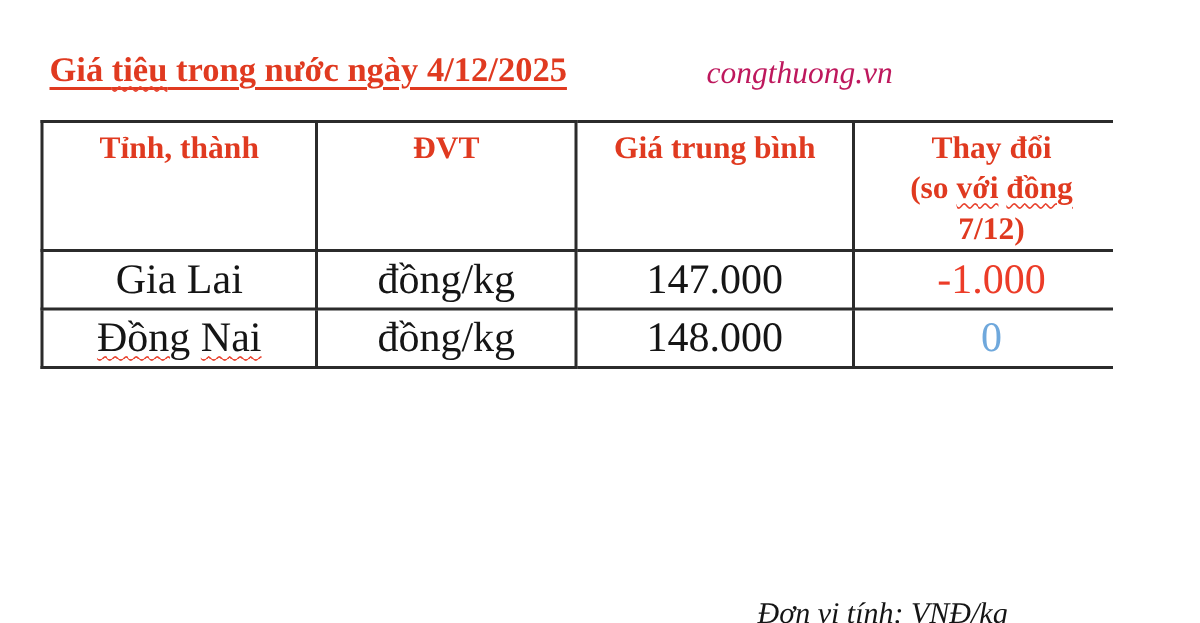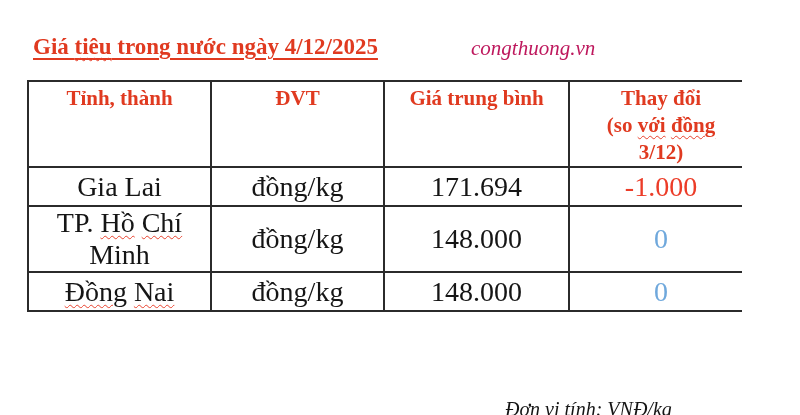--- a/index.html
+++ b/index.html
@@ -105,36 +105,30 @@
       <col style="width:184px">
     </colgroup>
     <thead>
       <tr>
         <th>Tỉnh, thành</th>
         <th>ĐVT</th>
         <th>Giá trung bình</th>
         <th>
           <div>Thay đổi</div>
           <div><span>(so </span><span class="wavy">với</span><span> </span><span class="wavy">đồng</span></div>
-          <div>3/12)</div>
+          <div>7/12)</div>
         </th>
       </tr>
     </thead>
     <tbody>
         <tr>
           <td><span>Gia Lai</span></td>
           <td>đồng/kg</td>
-          <td>171.694</td>
+          <td>147.000</td>
           <td style="color: rgb(236, 60, 40);">-1.000</td>
-        </tr>
-        <tr>
-          <td><span>TP. </span><span class="wavy">Hồ</span><span> </span><span class="wavy">Chí</span><span> Minh</span></td>
-          <td>đồng/kg</td>
-          <td>148.000</td>
-          <td style="color: rgb(111, 168, 220);">0</td>
         </tr>
         <tr>
           <td><span class="wavy">Đồng</span><span> </span><span class="wavy">Nai</span></td>
           <td>đồng/kg</td>
           <td>148.000</td>
           <td style="color: rgb(111, 168, 220);">0</td>
         </tr>
       </tbody>
   </table>
 

